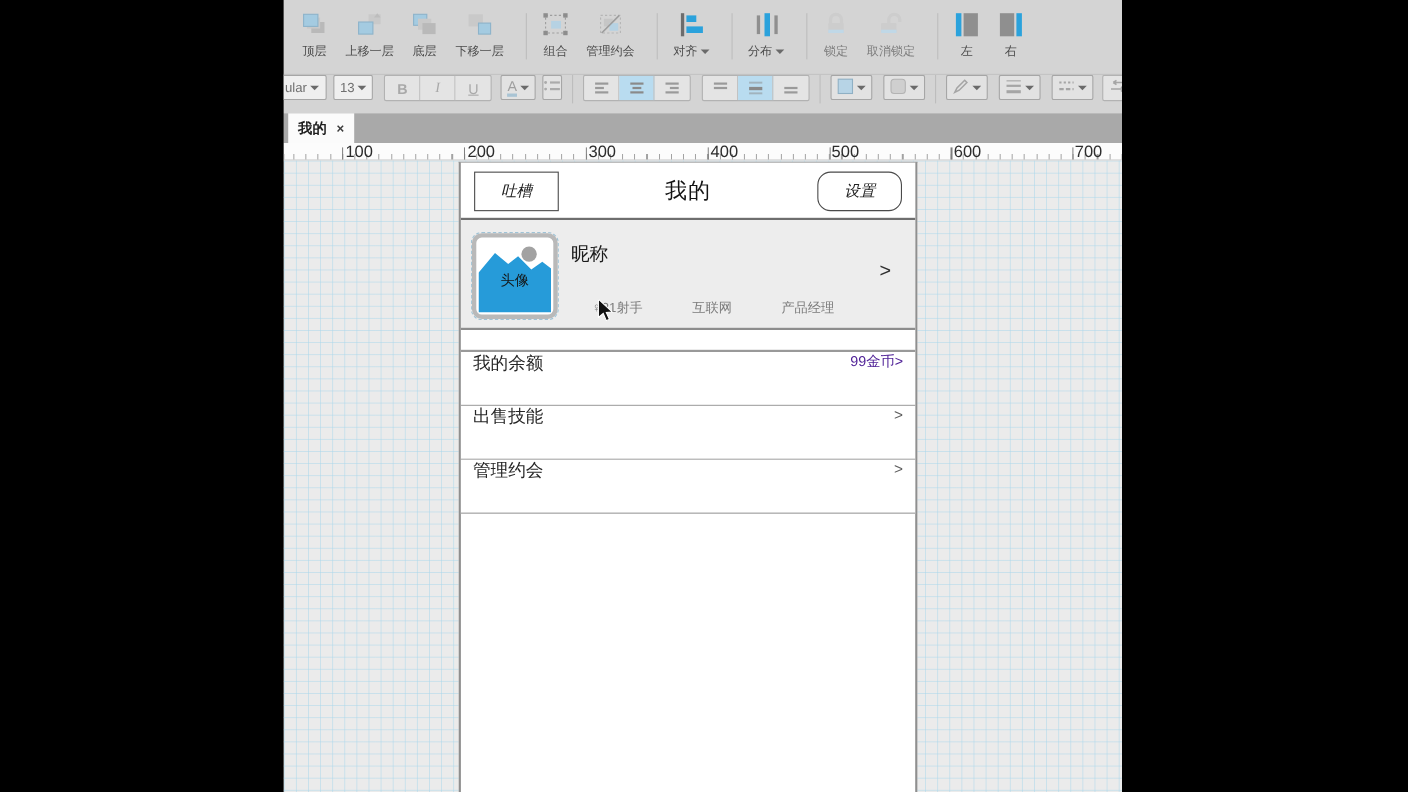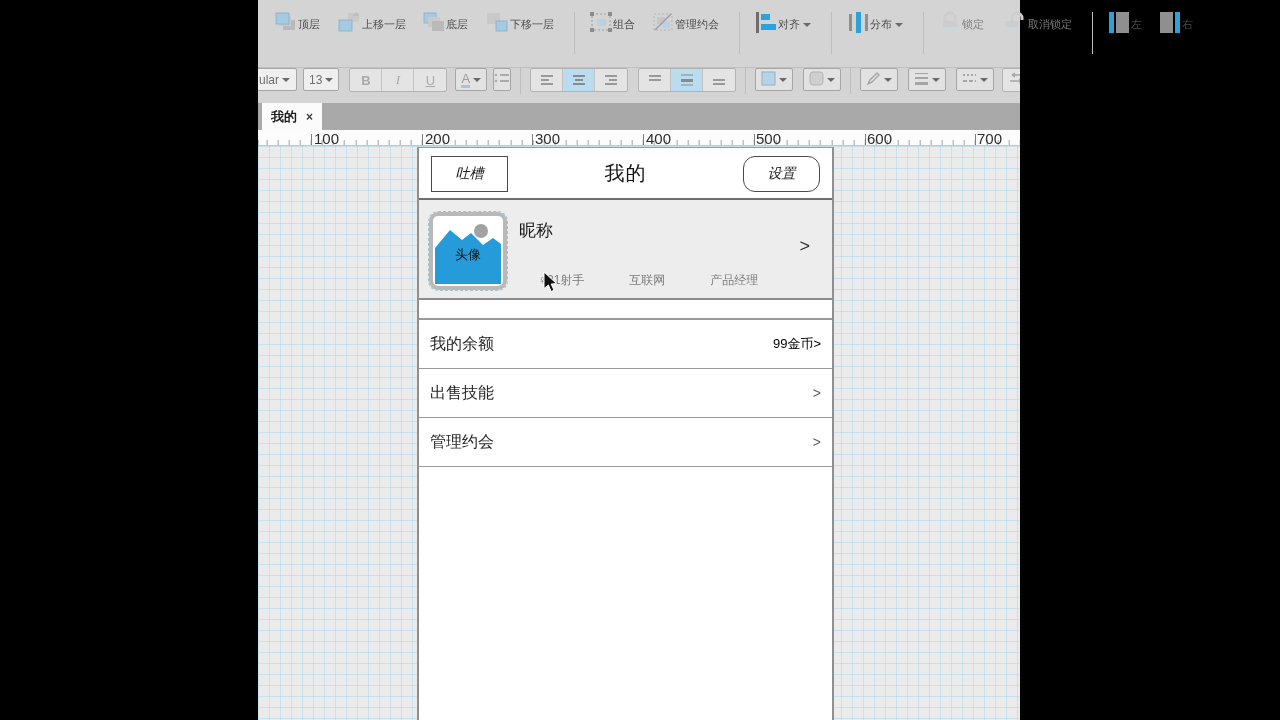--- a/index.html
+++ b/index.html
@@ -4,21 +4,21 @@
 <style>
   * { margin:0; padding:0; box-sizing:border-box; }
   html,body { width:1280px; height:720px; overflow:hidden; background:#000;
               font-family:"Liberation Sans","DejaVu Sans",sans-serif; }
   .workspace { position:absolute; left:258px; top:0; width:762px; height:720px;
                background:#ebebeb; display:flex; flex-direction:column; }
 
   
   .toolbar-top { height:67px; background:#d4d4d4; display:flex; align-items:flex-start;
                  padding:10px 0 0 16px; flex:none; }
-  .tool { display:flex; flex-direction:row; align-items:center; margin-right:16px; cursor:default; }
+  .tool { display:flex; flex-direction:column; align-items:center; margin-right:16px; cursor:default; }
   .tool .icn { height:26px; display:flex; align-items:center; justify-content:center; }
   .tool .lbl { font-size:11px; color:#4c4c4c; margin-top:3px; white-space:nowrap; }
   .tool.dim .lbl { color:#7c7c7c; }
   .vsep { width:1px; height:42px; background:#bdbdbd; margin:2px 14px 0 4px; flex:none; }
   .caret { display:inline-block; width:0; height:0; border-left:4px solid transparent;
            border-right:4px solid transparent; border-top:4px solid #6a6a6a; margin-left:3px; vertical-align:middle; }
 
   
   .toolbar-format { height:36px; background:#d4d4d4; border-top:1px solid #c0c0c0;
                     display:flex; flex:none; overflow:hidden; }
@@ -79,23 +79,23 @@
   .m-profile { height:100px; background:#ededed; border-bottom:2px solid #8d8d8d; position:relative; }
   .avatar { position:absolute; left:10px; top:12px; width:78px; height:78px; border:4px solid #b9b9b9;
             border-radius:9px; background:#fff; padding:2px; outline:1px dashed #9fc3d6; outline-offset:0px; }
   .avatar svg { display:block; }
   .nickname { position:absolute; left:100px; top:19px; font-size:17px; color:#1b1b1b; }
   .tags { position:absolute; left:119px; top:72px; display:flex; gap:45px; font-size:12px; color:#7b7b7b; }
   .p-chevron { position:absolute; right:22px; top:36px; font-size:18px; color:#2f2f2f; }
 
   .m-spacer { height:20px; background:#fff; border-bottom:2px solid #999; }
   .m-row { height:49px; border-bottom:1px solid #9a9a9a; background:#fff; display:flex;
-           align-items:center; justify-content:space-between; padding:0 11px; }
+           justify-content:space-between; padding:0 11px; }
   .m-row .r-label { font-size:16px; color:#262626; }
-  .m-row .r-value { font-size:13px; color:#000000; }
+  .m-row .r-value { font-size:13px; color:#4c1d95; }
   .m-row .r-value.chev { font-size:14px; color:#5d5d5d; }
 
   
   .cursor { position:absolute; left:543px; top:272px; z-index:60; pointer-events:none; }
 </style>
 </head>
 <body>
 
 <div class="workspace">
 

